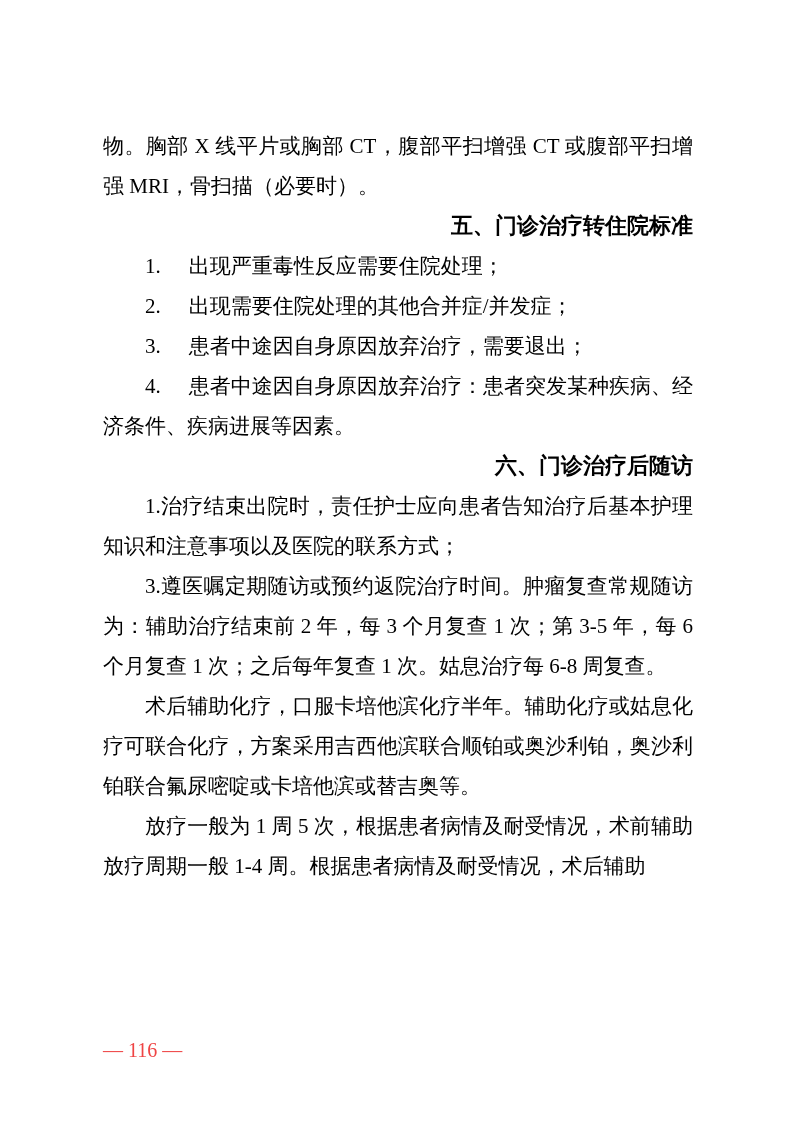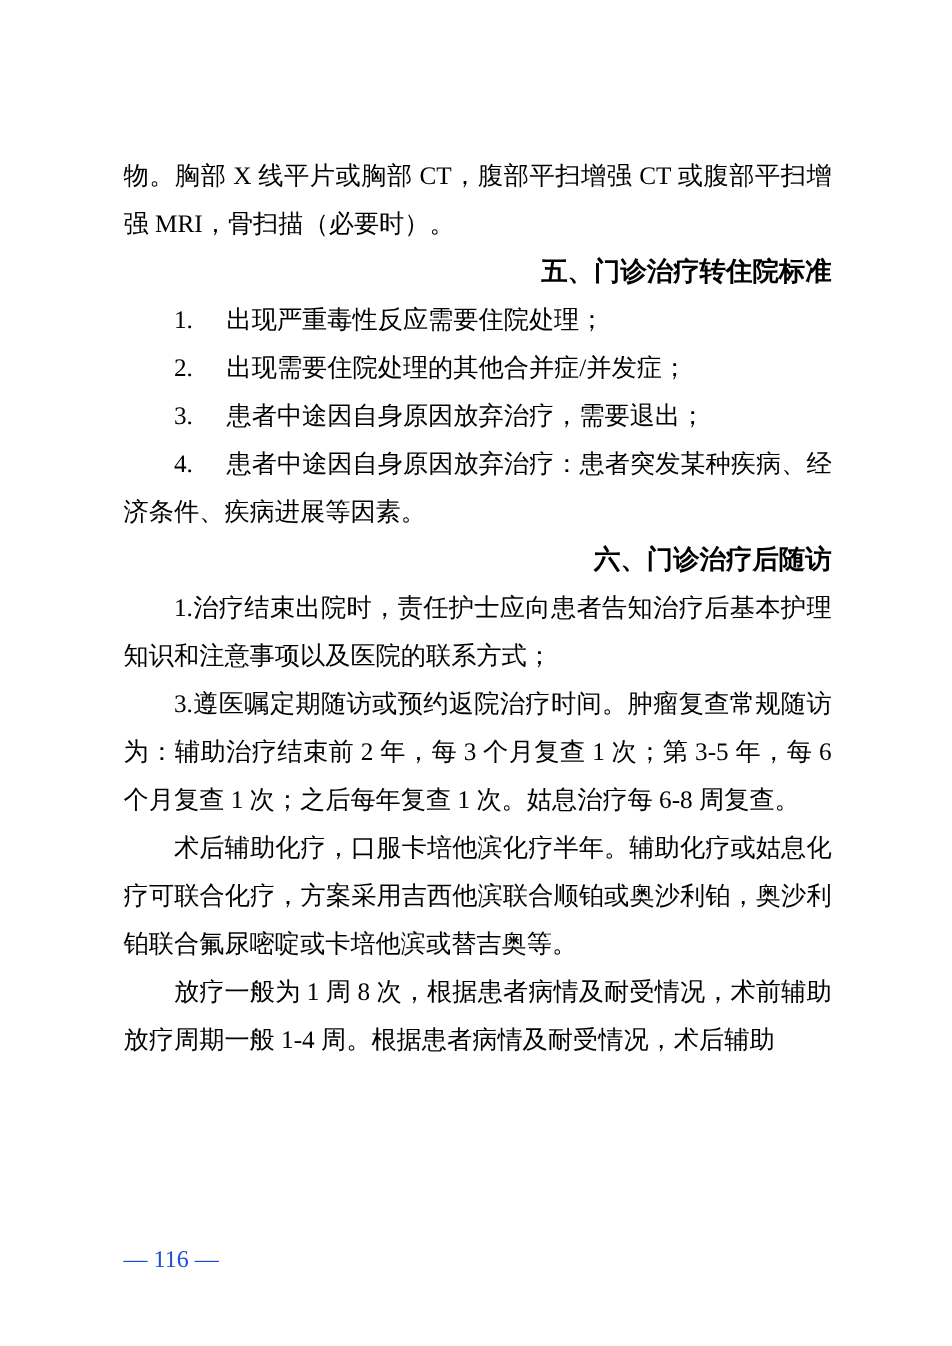--- a/index.html
+++ b/index.html
@@ -53,21 +53,21 @@
   p.list-item .num {
     margin-right: 28px;
   }
   .page-footer {
     position: absolute;
     left: 103px;
     top: 1036px;
     font-family: "Liberation Serif", "DejaVu Serif", serif;
     font-size: 20px;
     line-height: 28px;
-    color: #1d4ed8;
+    color: #ef4444;
   }
 </style>
 </head>
 <body>
 
 <div class="page">
 
   <div class="doc-content">
 
     <p class="no-indent">物。胸部 X 线平片或胸部 CT，腹部平扫增强 CT 或腹部平扫增强 MRI，骨扫描（必要时）。</p>
@@ -85,19 +85,19 @@
     <h2 class="sec-heading">六、门诊治疗后随访</h2>
 
     <p class="indent">1.治疗结束出院时，责任护士应向患者告知治疗后基本护理知识和注意事项以及医院的联系方式；</p>
 
 
     <p class="indent">3.遵医嘱定期随访或预约返院治疗时间。肿瘤复查常规随访为：辅助治疗结束前 2 年，每 3 个月复查 1 次；第 3-5 年，每 6 个月复查 1 次；之后每年复查 1 次。姑息治疗每 6-8 周复查。</p>
 
 
     <p class="indent">术后辅助化疗，口服卡培他滨化疗半年。辅助化疗或姑息化疗可联合化疗，方案采用吉西他滨联合顺铂或奥沙利铂，奥沙利铂联合氟尿嘧啶或卡培他滨或替吉奥等。</p>
 
-    <p class="indent">放疗一般为 1 周 8 次，根据患者病情及耐受情况，术前辅助放疗周期一般 1-4 周。根据患者病情及耐受情况，术后辅助</p>
+    <p class="indent">放疗一般为 1 周 5 次，根据患者病情及耐受情况，术前辅助放疗周期一般 1-4 周。根据患者病情及耐受情况，术后辅助</p>
 
   </div>
 
   <div class="page-footer">— 116 —</div>
 
 </div>
 
 </body></html>

